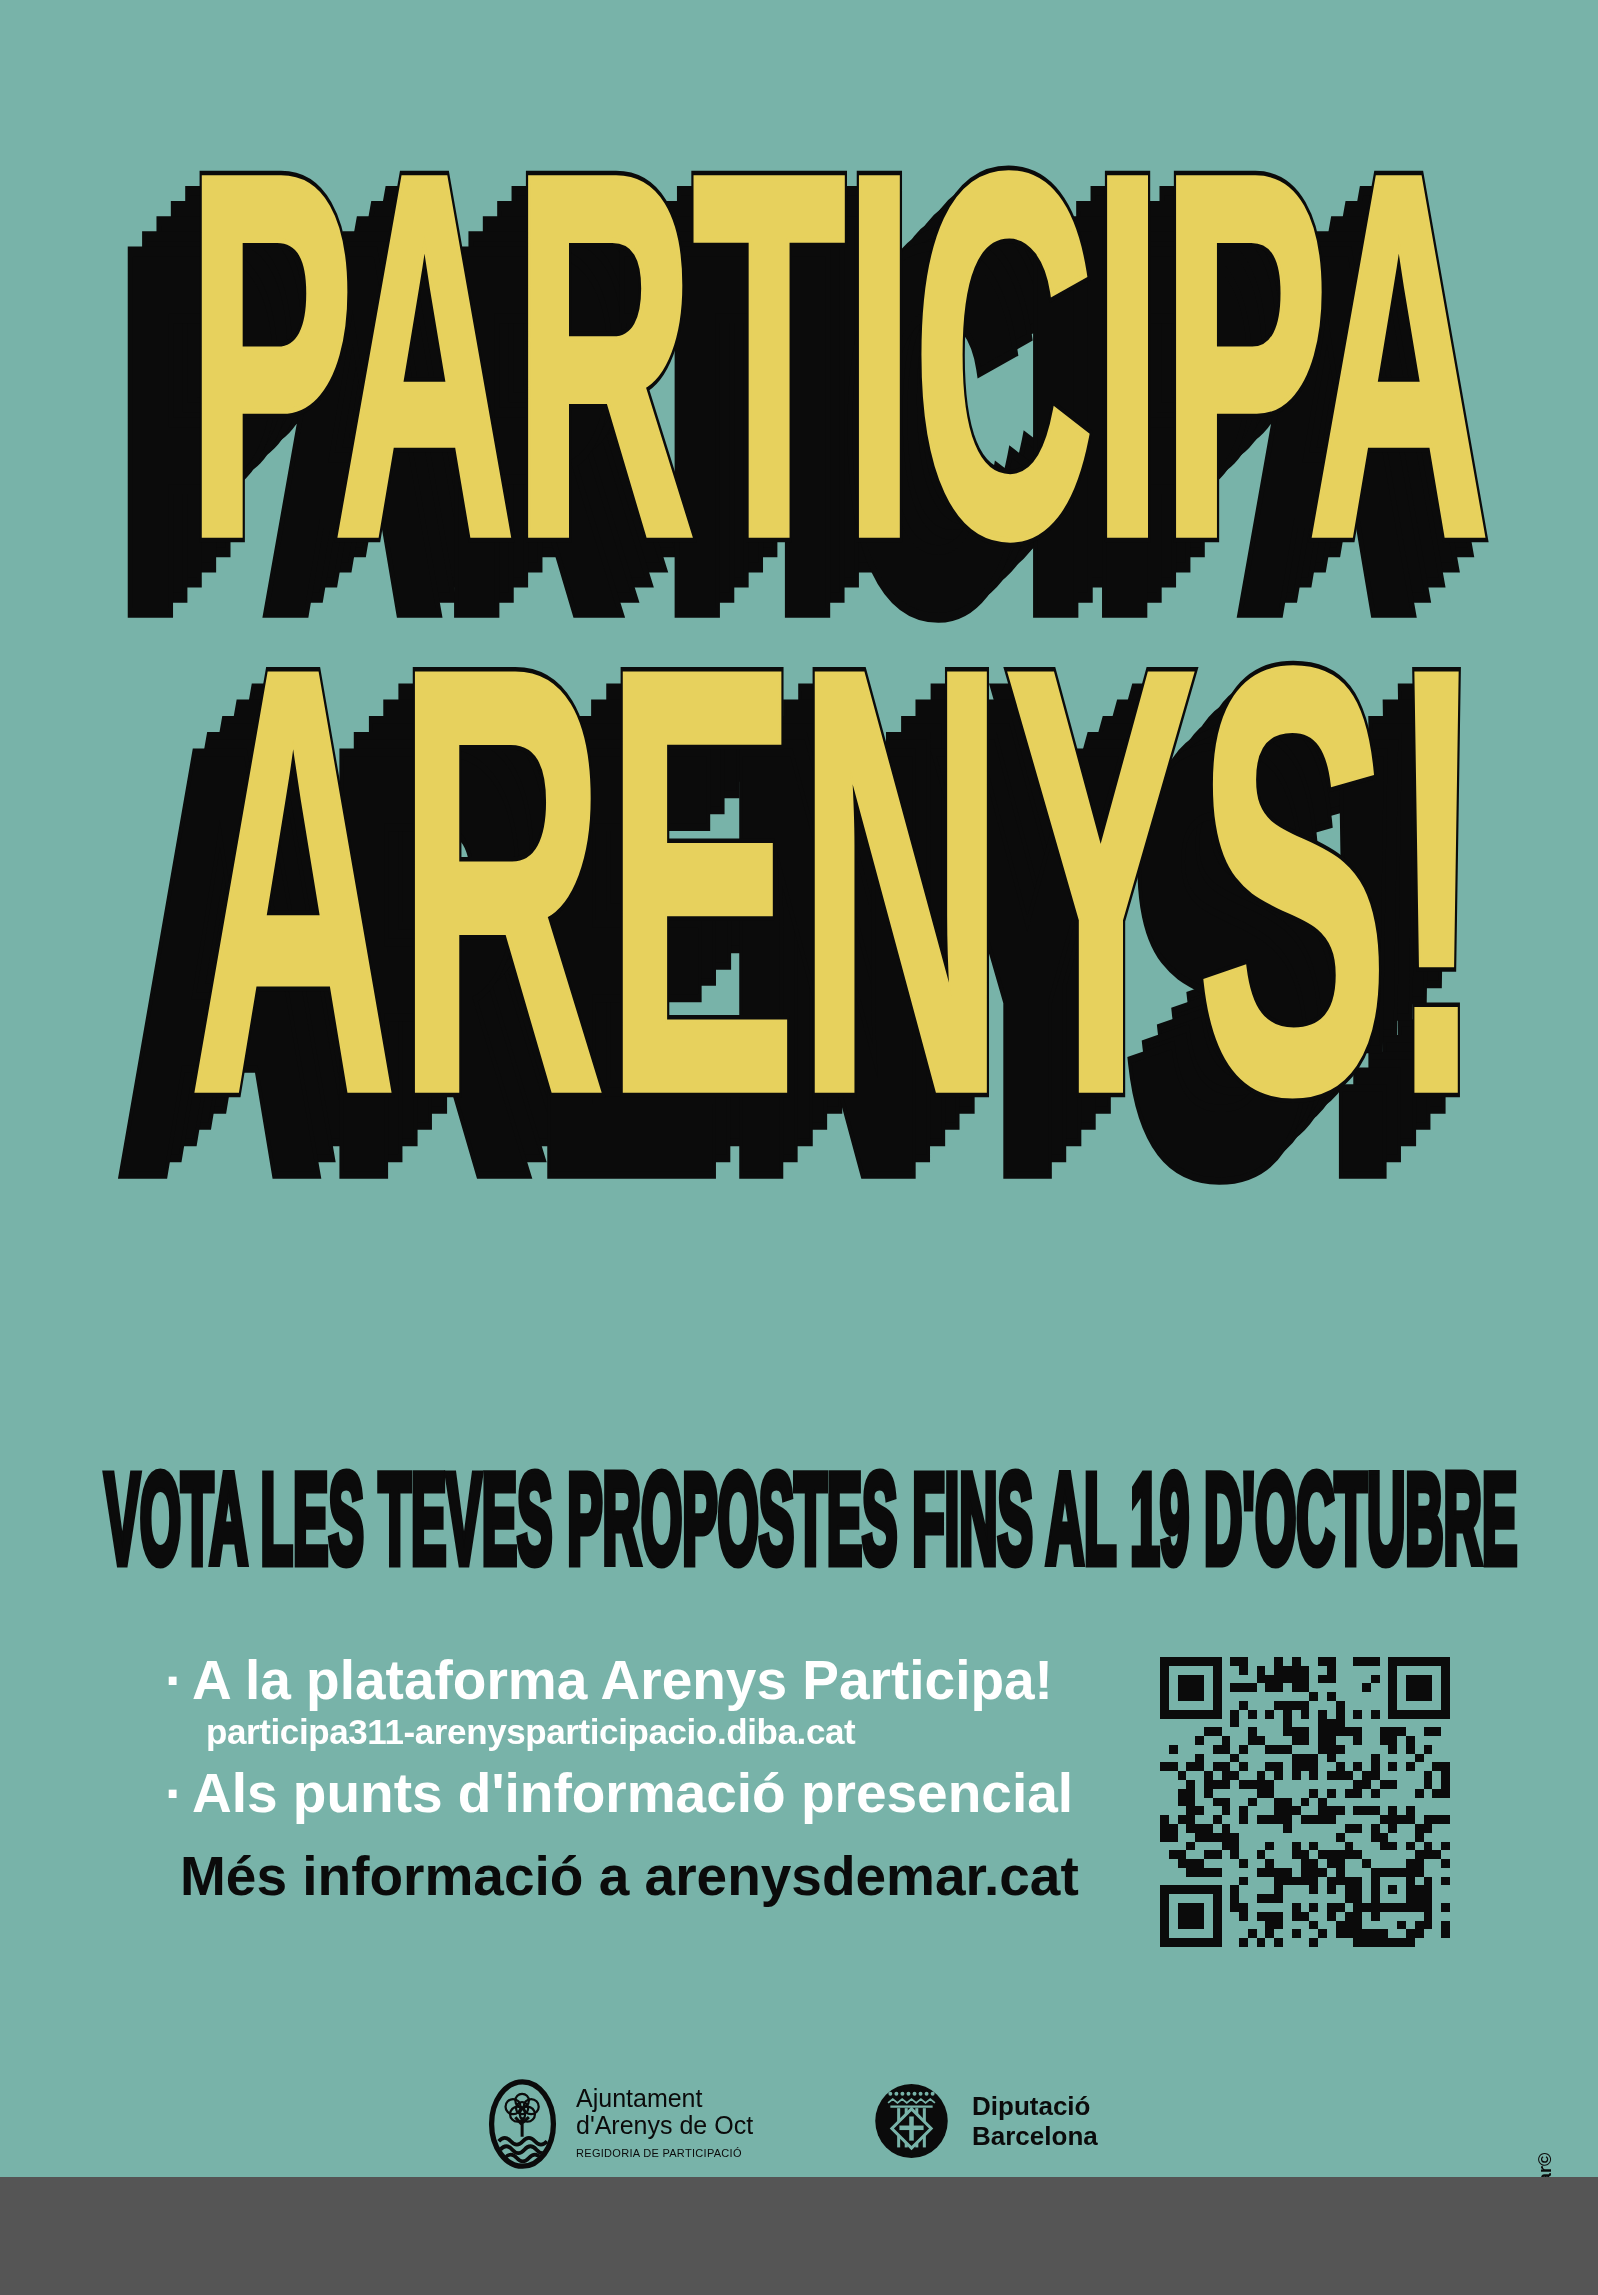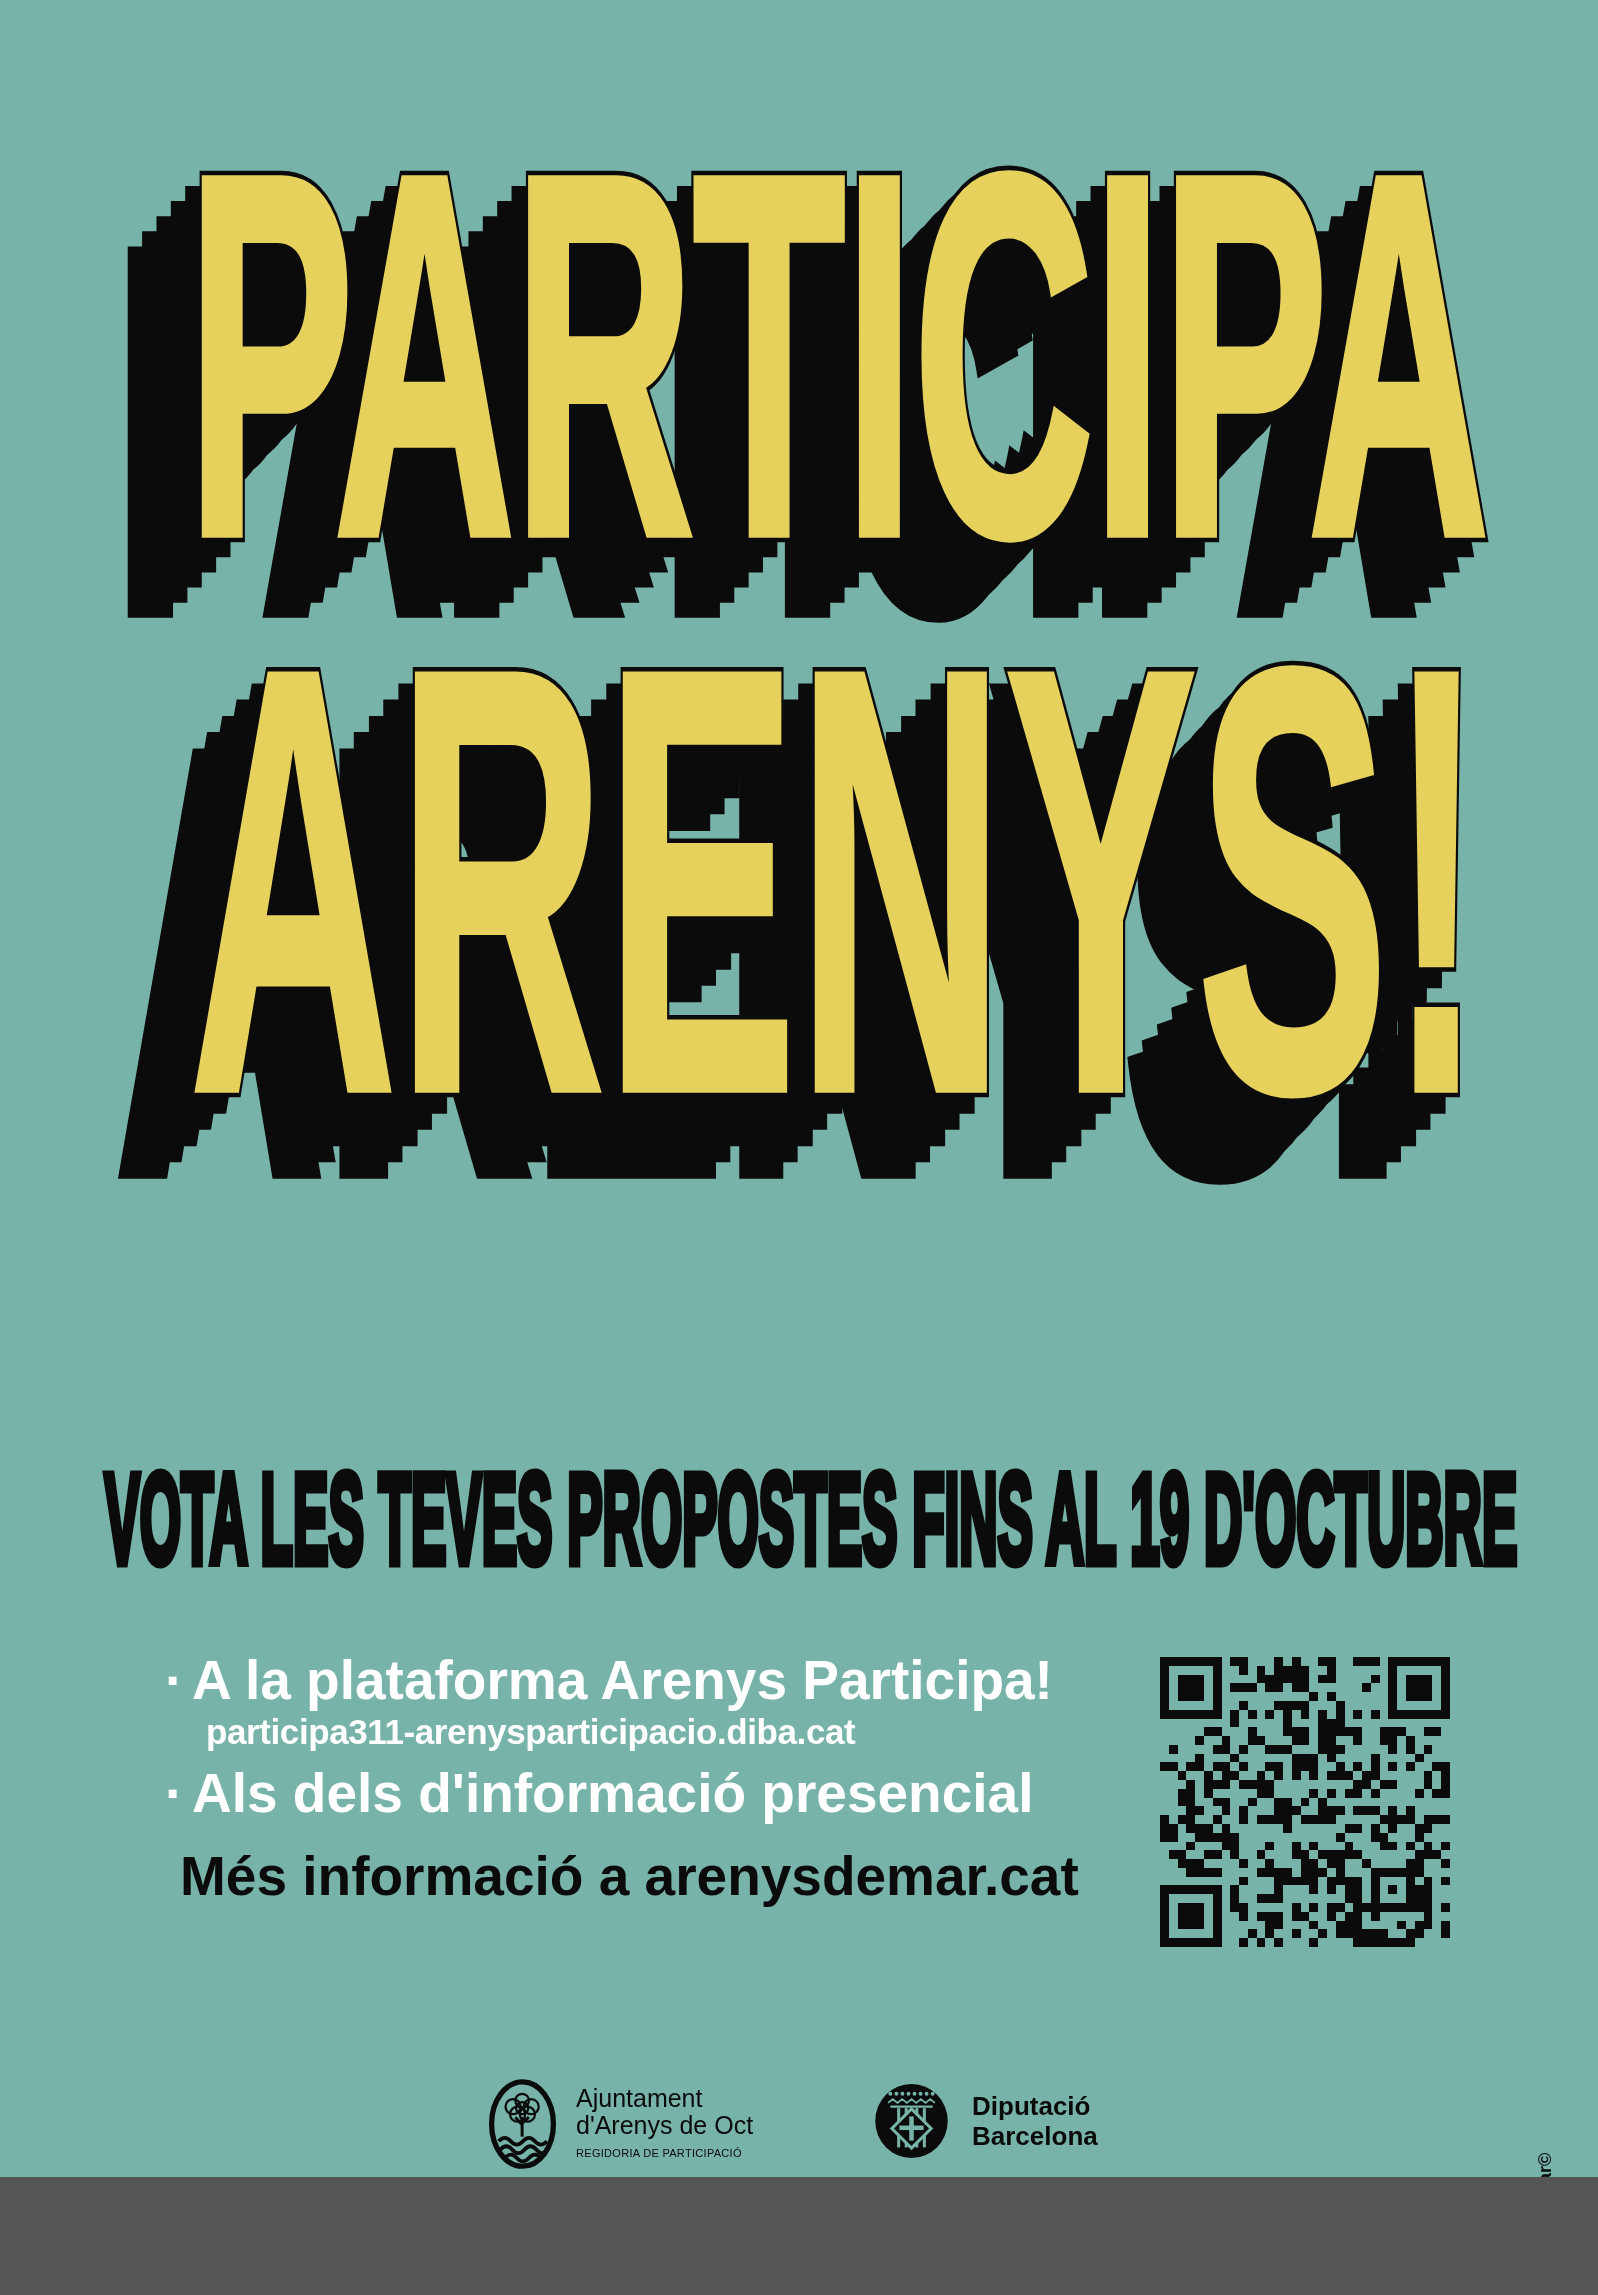--- a/index.html
+++ b/index.html
@@ -99,21 +99,21 @@
     <text x="138" y="167" font-size="170" textLength="1868" lengthAdjust="spacingAndGlyphs" paint-order="stroke" fill="var(--ink)" stroke="var(--ink)" stroke-width="12">VOTA LES TEVES PROPOSTES FINS AL 19 D'OCTUBRE</text>
   </svg>
 
   <div class="abs bullet-row b1">
     <span class="marker">·</span>
     <span>A la plataforma Arenys Participa!</span>
   </div>
   <div class="abs url">participa311-arenysparticipacio.diba.cat</div>
   <div class="abs bullet-row b2">
     <span class="marker">·</span>
-    <span>Als dels d'informació presencial</span>
+    <span>Als punts d'informació presencial</span>
   </div>
 
   <div class="abs more-info">Més informació a arenysdemar.cat</div>
 
   <div class="abs qr"><svg width="100%" height="100%" viewBox="0 0 33 33" shape-rendering="crispEdges" fill="var(--ink)">
         <rect x="0" y="0" width="1" height="1"></rect>
         <rect x="1" y="0" width="1" height="1"></rect>
         <rect x="2" y="0" width="1" height="1"></rect>
         <rect x="3" y="0" width="1" height="1"></rect>
         <rect x="4" y="0" width="1" height="1"></rect>

